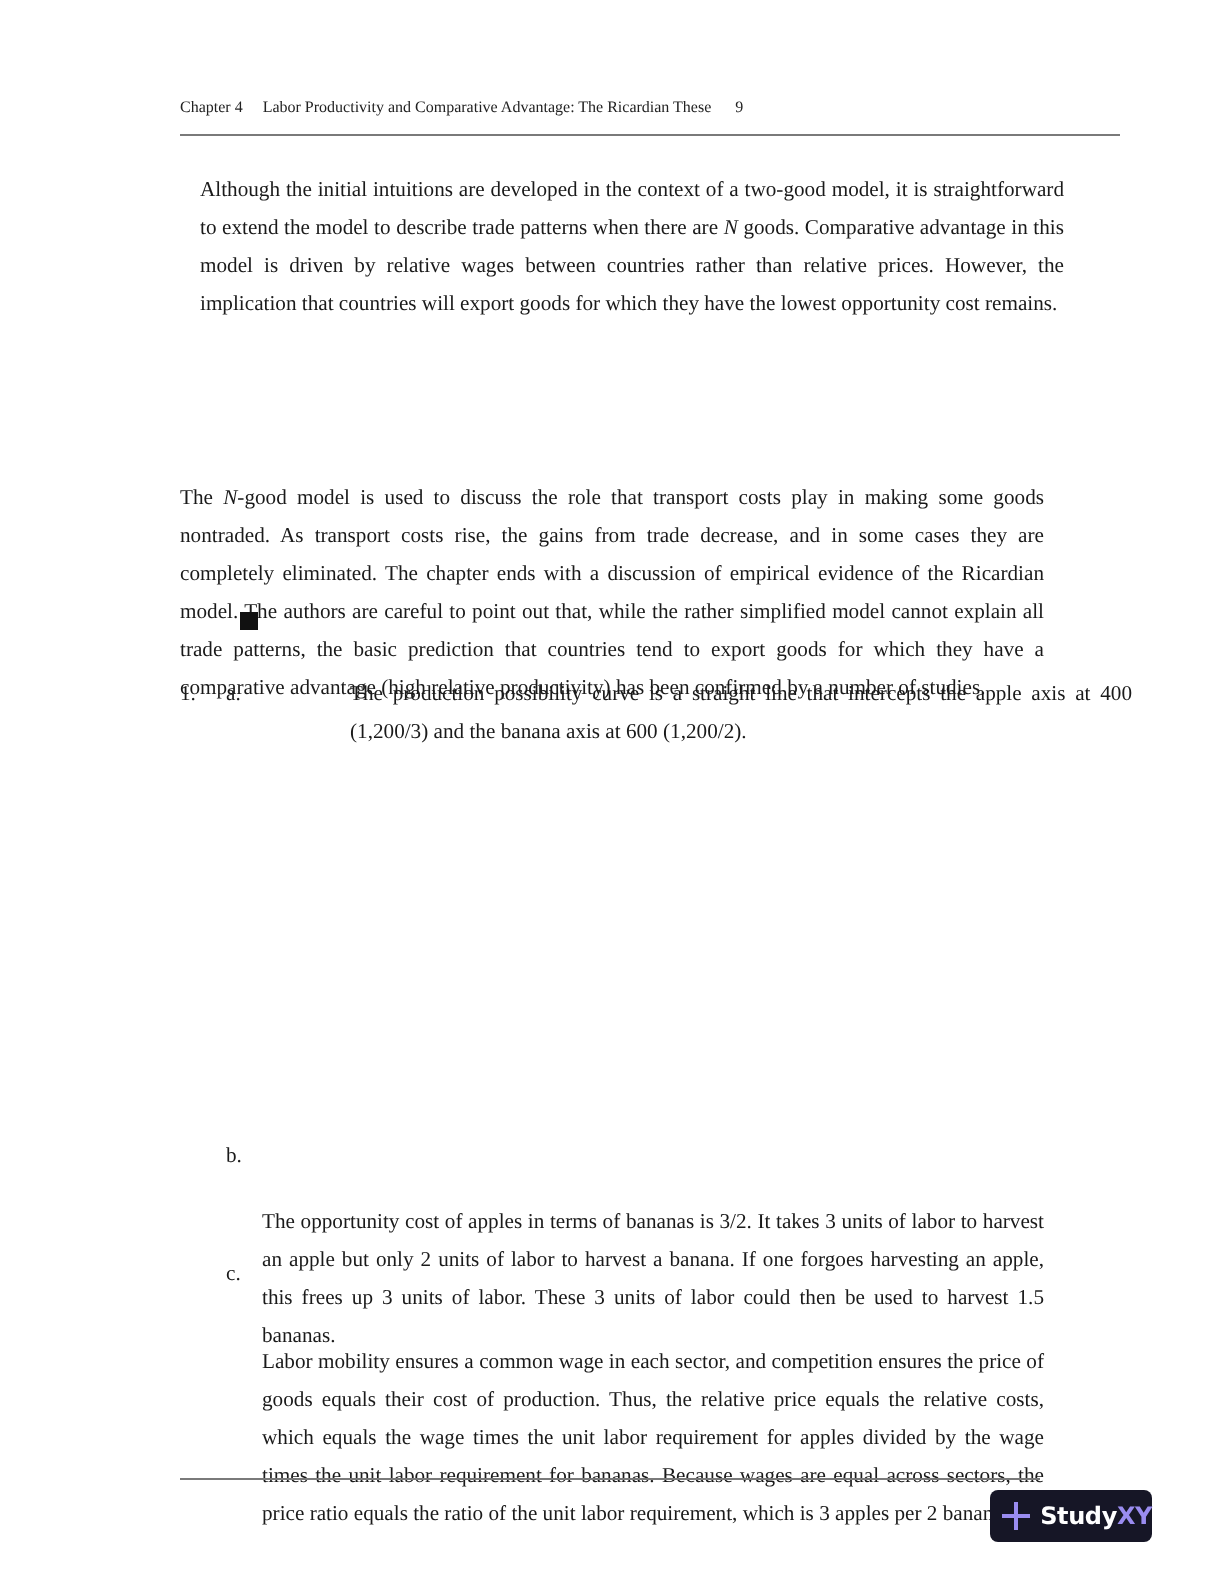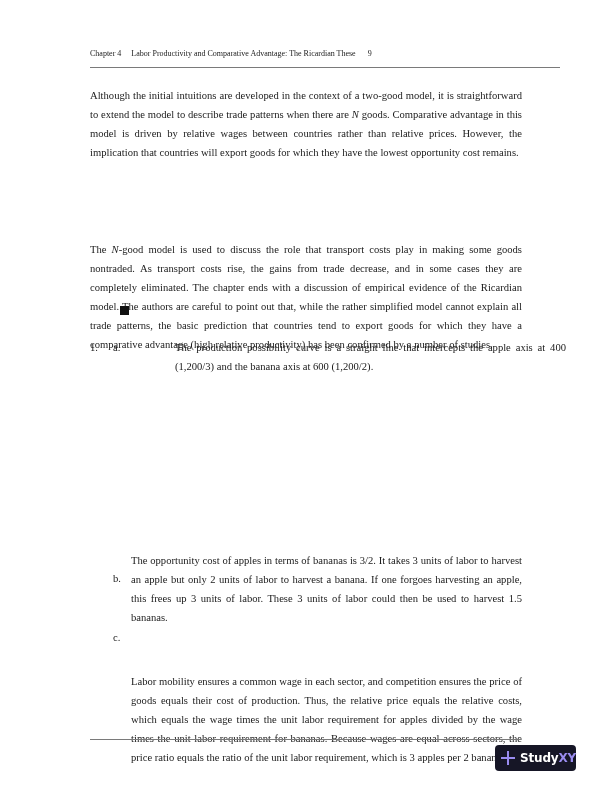--- a/index.html
+++ b/index.html
@@ -6,34 +6,34 @@
     body { width: 612px; height: 792px; position: relative; overflow: hidden;
            font-family: "Liberation Serif", "DejaVu Serif", serif; color: #1a1a1a; }
     .page-header { position: absolute; left: 90px; top: 49px; font-size: 8px; color: #222; white-space: nowrap; }
     .page-header .sep { display: inline-block; width: 10px; }
     .page-header .pnum { display: inline-block; margin-left: 12px; }
     .header-rule { position: absolute; left: 90px; top: 67px; width: 470px; height: 0; border-top: 1px solid #7a7a7a; }
     .footer-rule { position: absolute; left: 90px; top: 739px; width: 430px; height: 0; border-top: 1px solid #7a7a7a; }
     .para { position: absolute; left: 90px; width: 432px; font-size: 10.6px; line-height: 19.1px;
             text-align: justify; margin: 0; }
     .para i { font-style: italic; }
-    #p1 { top: 86px; }
+    #p1 { top: 86px; margin-left: 10px; }
     #p2 { top: 192px; margin-top: 48px; }
     .section-head { position: absolute; left: 120px; top: 303px; white-space: nowrap;
                     font-family: "Liberation Sans", "DejaVu Sans", sans-serif; font-weight: bold; font-size: 13.4px; color: #111; }
     .section-head .bullet { display: inline-block; width: 9px; height: 9px; background: #111; margin-right: 15px; vertical-align: 0px; }
     .qnum { position: absolute; left: 90px; font-size: 10.6px; line-height: 19.1px; }
     .item-letter { position: absolute; left: 113px; font-size: 10.6px; line-height: 19.1px; }
     .item-body { position: absolute; left: 131px; width: 391px; font-size: 10.6px; line-height: 19.1px; text-align: justify; margin: 0; }
     #q1 { top: 338px; }
     #a-letter { top: 338px; }
     #a-body { top: 338px; margin-left: 44px; }
     .figure-area { position: absolute; left: 131px; top: 385px; width: 391px; height: 175px; }
     #b-letter { left: 113px; top: 569px; }
-    #b-body { top: 551px; }
+    #b-body { top: 602px; }
     #c-letter { top: 628px; }
     #c-body { top: 628px; margin-top: 44px; }
     .badge { position: absolute; left: 495px; top: 745px; width: 81px; height: 26px; background: #161626;
              border-radius: 4px; display: flex; align-items: center; box-sizing: border-box; padding-left: 6px; }
     .badge .plus { width: 14px; height: 14px; position: relative; margin-right: 6px; }
     .badge .plus::before { content: ""; position: absolute; left: 6px; top: 0; width: 1.6px; height: 14px; background: #9a8cf0; }
     .badge .plus::after { content: ""; position: absolute; left: 0; top: 6px; width: 14px; height: 1.6px; background: #9a8cf0; }
     .badge .brand { font-family: "DejaVu Sans", "Liberation Sans", sans-serif; font-weight: bold; font-size: 12px; letter-spacing: -0.2px; }
     .badge .brand-a { color: #ffffff; }
     .badge .brand-b { color: #9a8cf0; }

